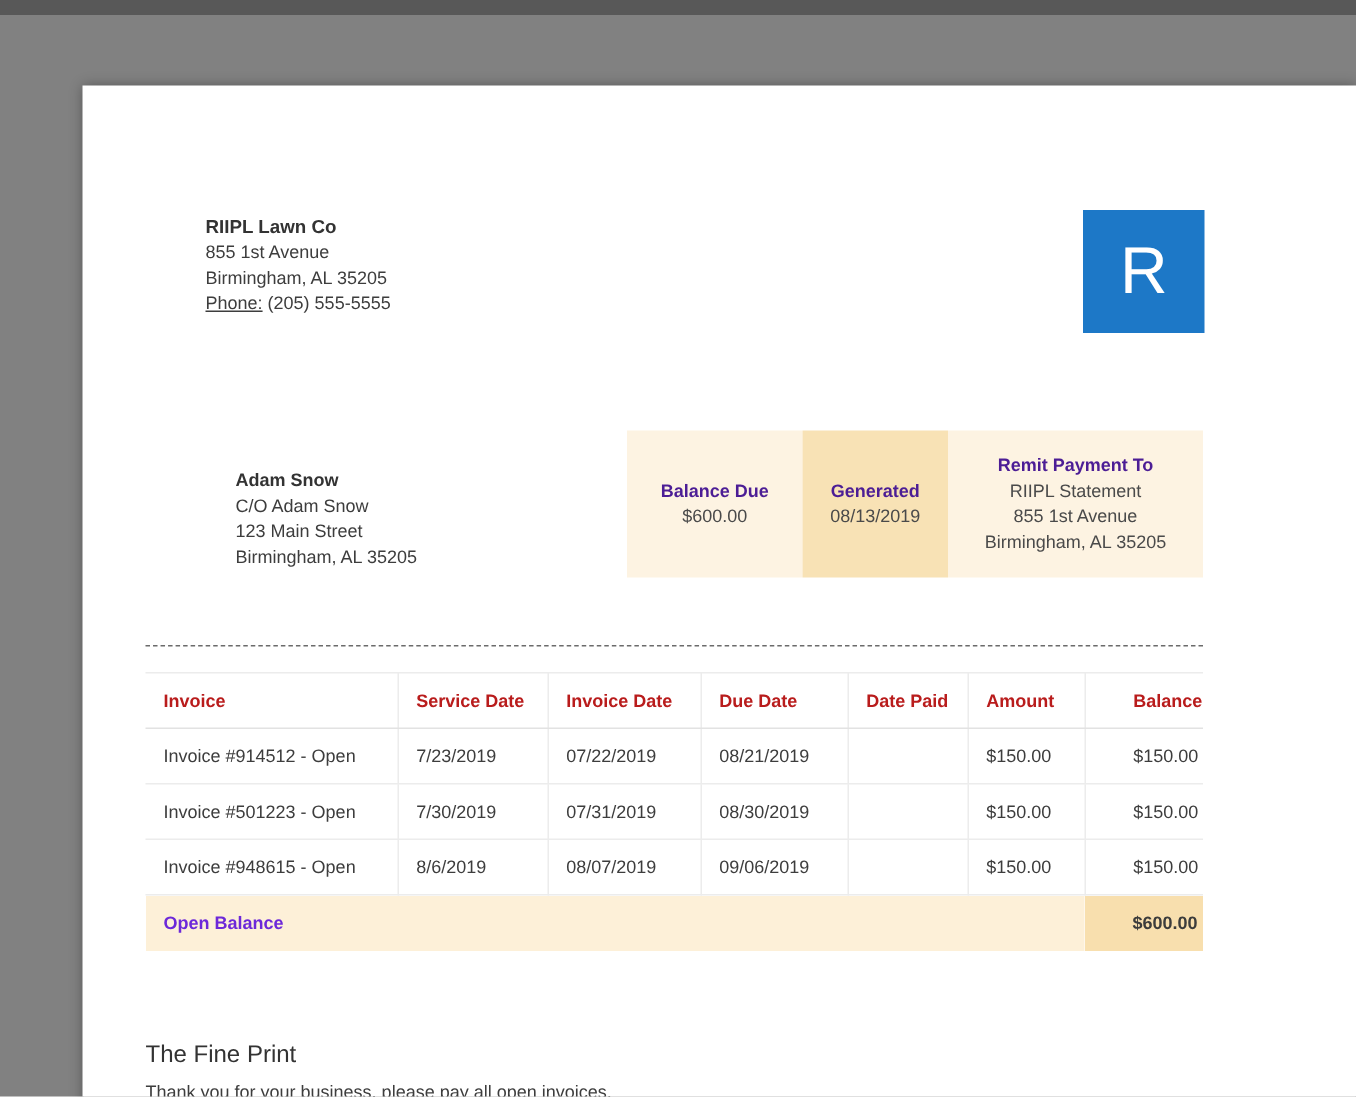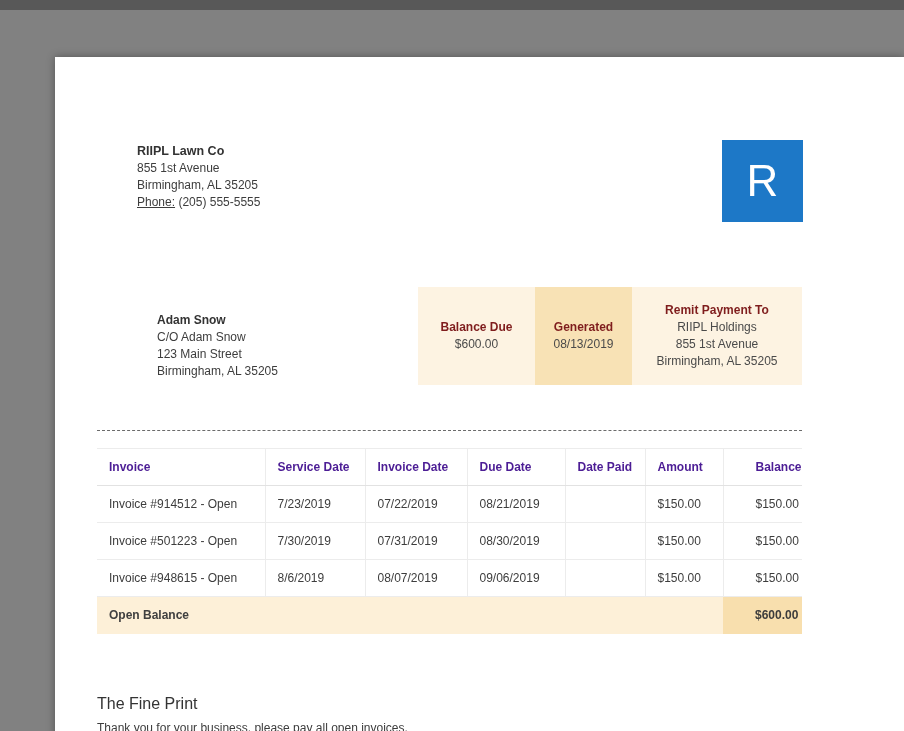--- a/index.html
+++ b/index.html
@@ -45,44 +45,44 @@
     display: flex;
   }
   .summary .cell {
     display: flex; flex-direction: column; justify-content: center;
     align-items: center; text-align: center;
     font-size: 12px; color: #4a4a4a; line-height: 17px;
   }
   .cell.balance  { width: 117px; background: #fdf3e2; }
   .cell.generated{ width: 97px; background: #f8e2b5; }
   .cell.remit    { flex: 1;     background: #fdf3e2; }
-  .cell .label   { font-weight: bold; color: #7f1d1d; }
+  .cell .label   { font-weight: bold; color: #4c1d95; }
   .dashed {
     position: absolute; top: 373px; left: 42px; width: 705px;
     border-top: 1px dashed #6b6b6b; height: 0;
   }
   table.invoices {
     position: absolute; top: 391px; left: 42px; width: 705px;
     border-collapse: collapse; table-layout: fixed;
     font-size: 12px; color: #3d3d3d;
   }
   table.invoices th, table.invoices td {
     height: 37px; padding: 0 12px; text-align: left; vertical-align: middle;
     border-right: 1px solid #ececec;
     overflow: hidden; white-space: nowrap;
   }
   table.invoices th:last-child, table.invoices td:last-child { border-right: none; padding-left: 32px; }
   table.invoices th {
-    font-weight: bold; color: #4c1d95;
+    font-weight: bold; color: #b91c1c;
     border-top: 1px solid #ececec; border-bottom: 1px solid #e2e2e2;
   }
   table.invoices td { border-bottom: 1px solid #ececec; }
   tr.total-row td {
     background: #fdf0d8; border-bottom: none; border-right: none;
-    font-weight: bold; color: #404040;
+    font-weight: bold; color: #6d28d9;
   }
   tr.total-row td.total-amount { background: #f8dfae; color: #3c3c3c; }
   .fineprint-heading {
     position: absolute; top: 638px; left: 42px;
     font-size: 16px; font-weight: normal; color: #333;
   }
   .fineprint-text {
     position: absolute; top: 664px; left: 42px;
     font-size: 12px; color: #3d3d3d;
   }
@@ -117,21 +117,21 @@
     <div class="cell balance">
       <div class="label">Balance Due</div>
       <div>$600.00</div>
     </div>
     <div class="cell generated">
       <div class="label">Generated</div>
       <div>08/13/2019</div>
     </div>
     <div class="cell remit">
       <div class="label">Remit Payment To</div>
-      <div>RIIPL Holdings</div>
+      <div>RIIPL Statement</div>
       <div>855 1st Avenue</div>
       <div>Birmingham, AL 35205</div>
     </div>
   </div>
 
   <div class="dashed"></div>
 
   <table class="invoices">
     <colgroup>
       <col style="width:168px">

